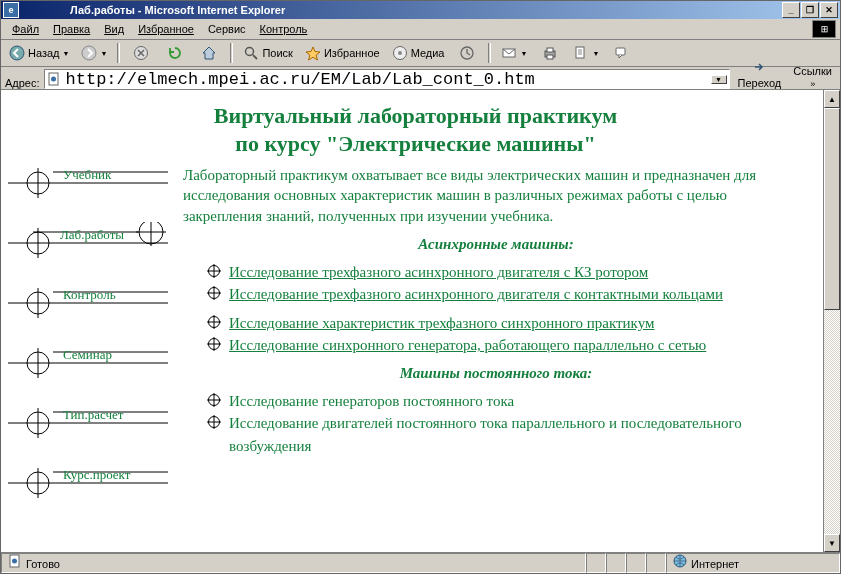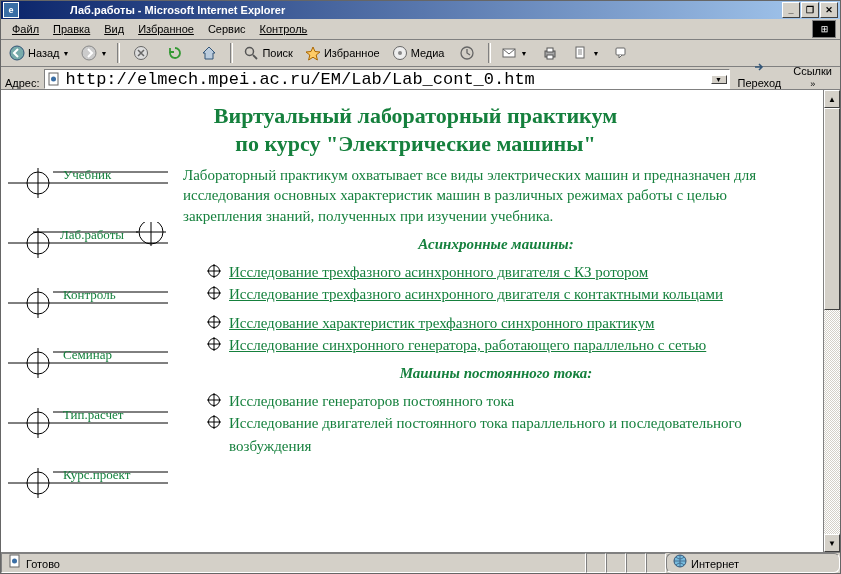--- a/index.html
+++ b/index.html
@@ -247,21 +247,21 @@
     align-items: stretch;
     font-size: 11px;
   }
   .sb-cell {
     border: 1px solid;
     border-color: #808080 #fff #fff #808080;
     padding: 2px 6px;
     display: flex; align-items: flex-end; gap: 4px;
   }
   .sb-cell.status { flex: 1; }
-  .sb-cell.zone { width: 160px; border-radius: 6px; }
+  .sb-cell.zone { width: 160px; }
   .sb-pad { width: 18px; border: 1px solid; border-color: #808080 #fff #fff #808080; }
 </style>
 </head>
 <body>
 
 <div class="window">
 
   <div class="titlebar">
     <div class="title-icon">e</div>
     <div class="title-text">Лаб.работы - Microsoft Internet Explorer</div>

